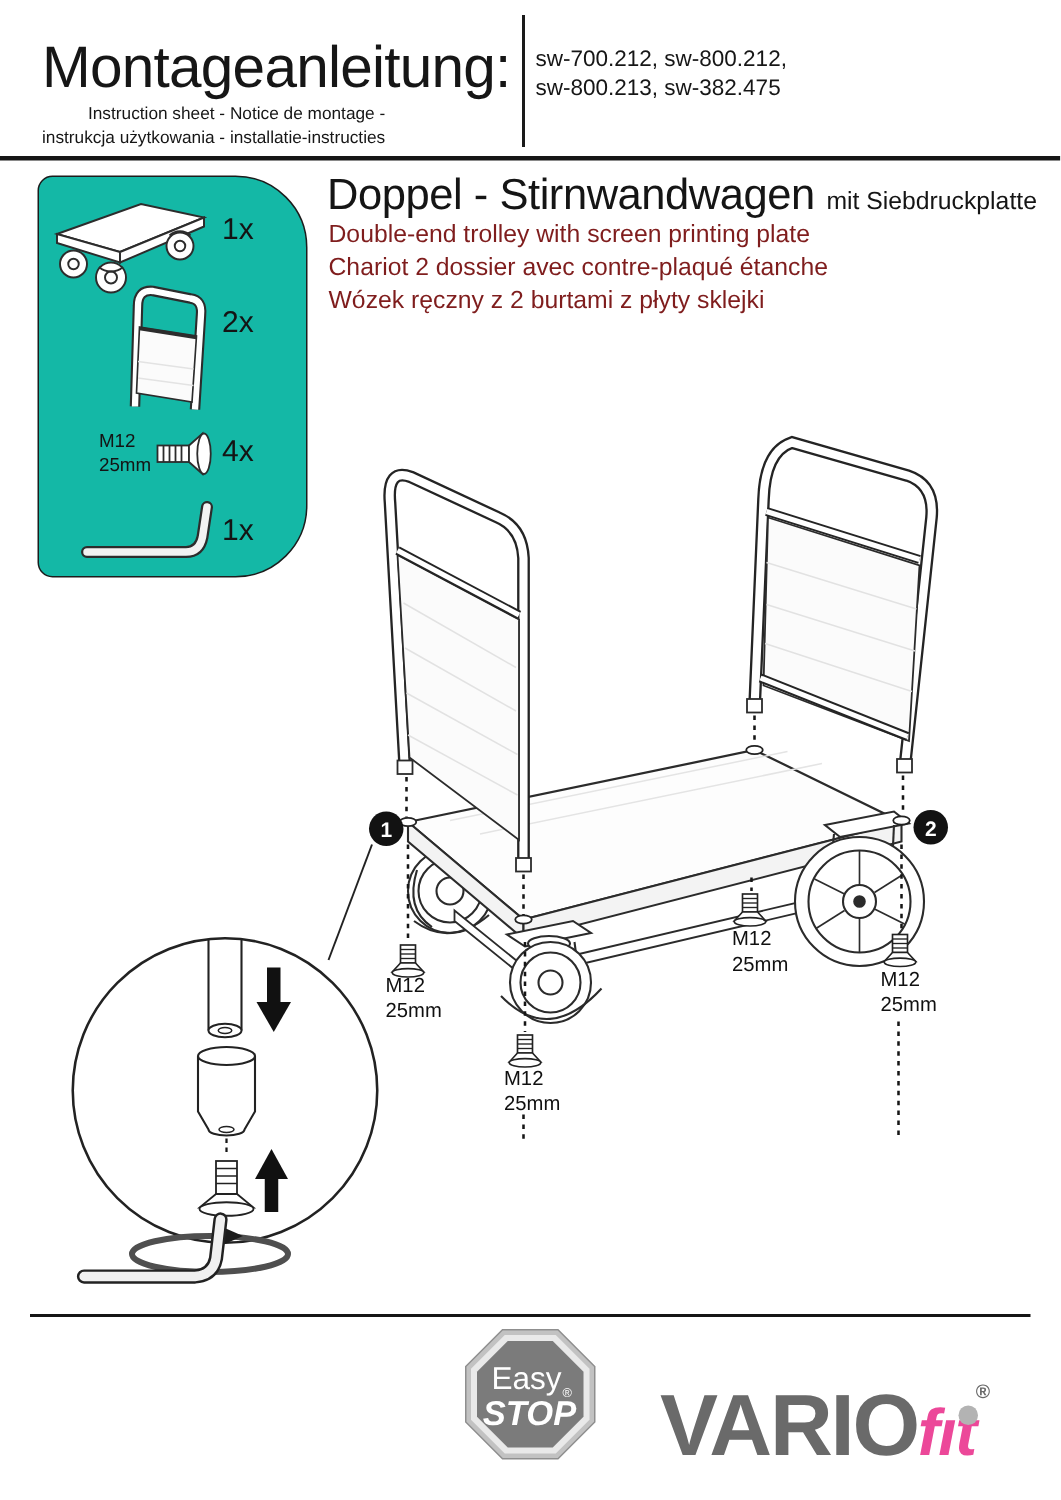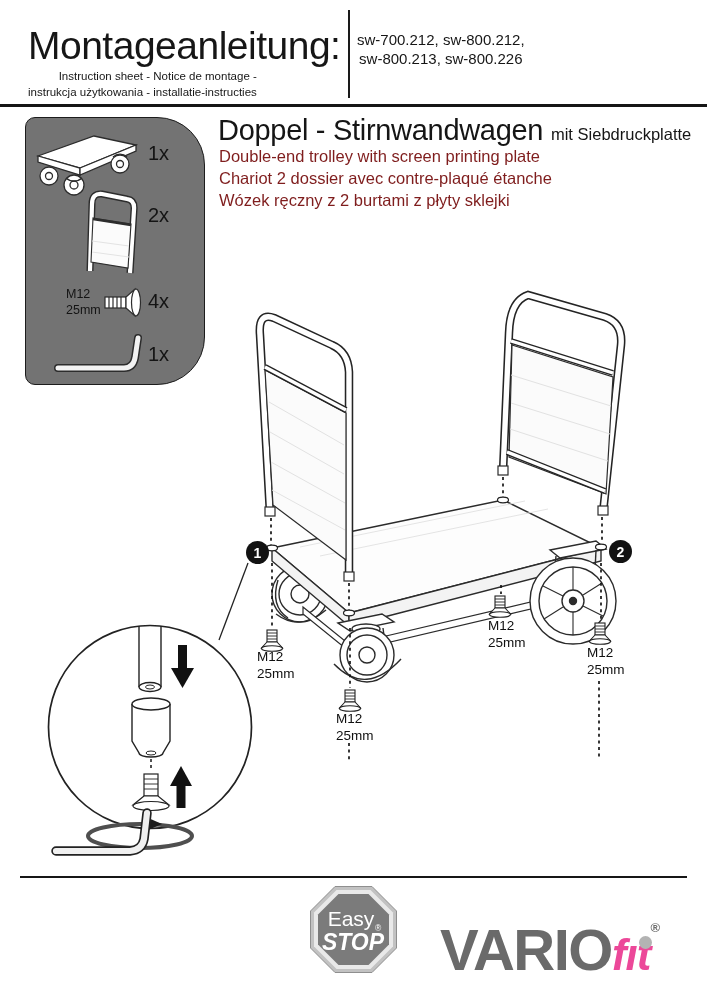--- a/index.html
+++ b/index.html
@@ -10,21 +10,21 @@
   .abs{position:absolute;}
   
   .main-title{font-size:39px;letter-spacing:-0.5px;color:#161616;white-space:nowrap;}
   .hdr-divider{width:2px;background:#1a1a1a;}
   .models{font-size:15px;line-height:18.5px;color:#161616;}
   .hdr-sub{font-size:11.5px;line-height:16px;color:#161616;}
   .rule{background:#161616;}
   
   .parts-box{
     width:178px;height:266px;border:1.8px solid #1c1c1c;
-    border-radius:10px 48px 48px 10px;background:#737373;
+    border-radius:10px 48px 48px 10px;background:#14b8a6;
   }
   .qty{font-size:20px;color:#141414;}
   .m12small{font-size:12.5px;line-height:15.5px;color:#141414;}
   
   .prod-title{font-size:29px;letter-spacing:-0.3px;color:#151515;white-space:nowrap;}
   .prod-title .suffix{font-size:16.5px;letter-spacing:0;margin-top:32px;}
   .prod-sub{font-size:16.5px;line-height:22px;color:#7f1d1d;white-space:nowrap;}
   
   .m12label{font-size:13.5px;line-height:16.5px;color:#101010;}
   .badge{
@@ -39,23 +39,23 @@
   .vf-reg{font-size:13px;color:#6a6a6a;vertical-align:38px;font-style:normal;font-weight:bold;}
   svg text{font-family:"Liberation Sans", sans-serif;}
 </style>
 </head>
 <body>
 
 <div class="page">
 
   <div class="abs main-title" style="left:28px;top:24px;">Montageanleitung:</div>
   <div class="abs hdr-divider" style="left:348px;top:10px;height:88px;"></div>
-  <div class="abs models" style="left:357px;top:31px;text-align:center;">
+  <div class="abs models" style="left:357px;top:31px;">
     <div>sw-700.212, sw-800.212,</div>
-    <div>sw-800.213, sw-800.226</div>
+    <div>sw-800.213, sw-382.475</div>
   </div>
   <div class="abs hdr-sub" style="left:28px;top:68px;text-align:right;">
     <div>Instruction sheet - Notice de montage  -</div>
     <div>instrukcja użytkowania - installatie-instructies</div>
   </div>
   <div class="abs rule" style="left:0;top:104px;width:707px;height:2.5px;"></div>
 
   <div class="abs parts-box" style="left:25px;top:117px;">
 
     <svg class="abs" style="left:4px;top:8px;" width="116" height="76" viewBox="0 0 116 76">

